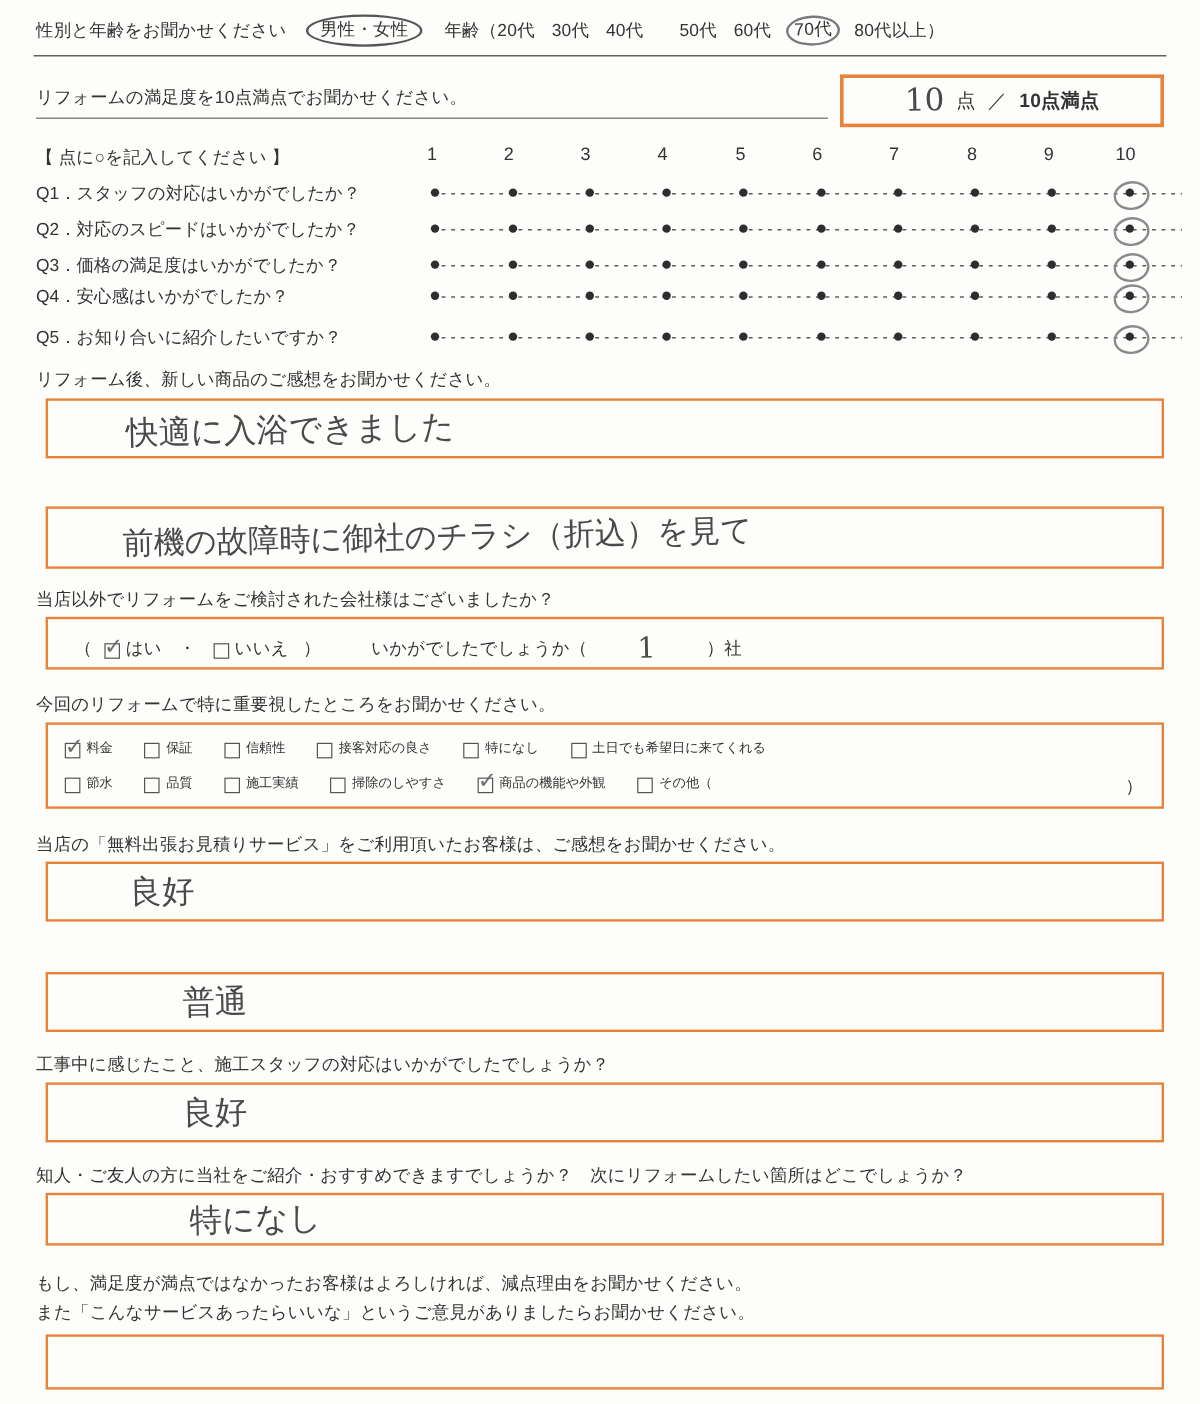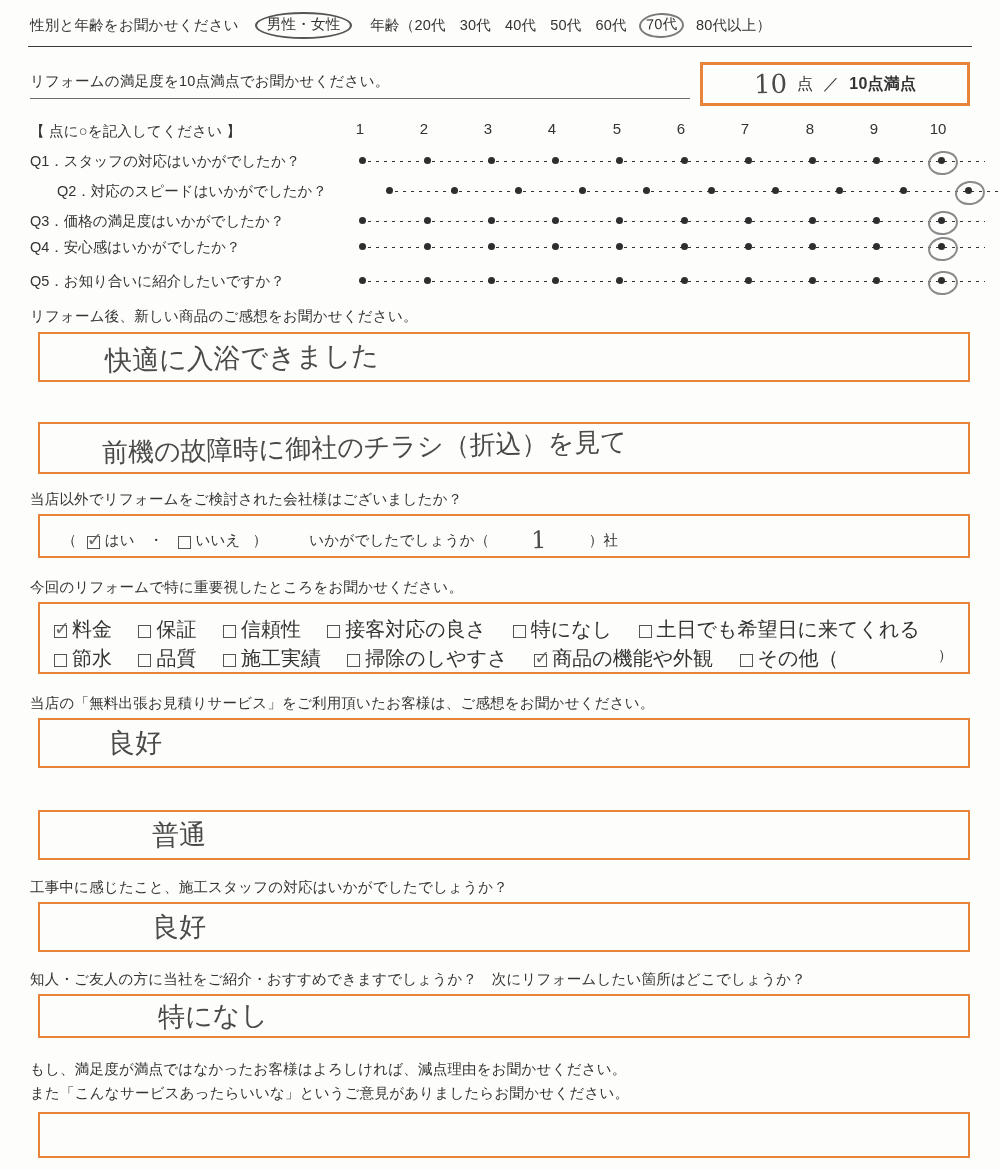--- a/index.html
+++ b/index.html
@@ -69,37 +69,37 @@
 
   
   .cb{
     display:inline-block;width:13px;height:13px;border:1.6px solid #555;
     position:relative;top:2px;margin-right:5px;box-sizing:border-box;
   }
   .cb.checked::after{
     content:"✓";position:absolute;left:-1px;top:-9px;font-size:19px;color:#6d6d6d;
     font-family:"DejaVu Sans",sans-serif;
   }
-  .opt{display:inline-flex;align-items:center;margin-right:22px;font-size:20px;white-space:nowrap;}
+  .opt{display:inline-flex;align-items:center;margin-right:22px;font-size:11px;white-space:nowrap;}
 
   
   .abs{position:absolute;}
 </style>
 </head>
 <body>
 
 <div class="sheet">
 
   <div id="top-row">
     <span class="lbl">性別と年齢をお聞かせください</span>
     <span class="ellipse lbl" style="margin-left:16px;">男性・女性</span>
     <span class="lbl" style="margin-left:18px;">年齢（20代</span>
     <span class="lbl" style="margin-left:14px;">30代</span>
     <span class="lbl" style="margin-left:14px;">40代</span>
-    <span class="lbl" style="margin-left:14px;">50代</span>
+    <span class="lbl" style="margin-left:30px;">50代</span>
     <span class="lbl" style="margin-left:14px;">60代</span>
     <span class="ellipse-hand lbl" style="margin-left:12px;">70代</span>
     <span class="lbl" style="margin-left:12px;">80代以上</span>
     <span class="lbl">）</span>
   </div>
   <div class="hr" style="left:28px;top:46px;width:944px;"></div>
 
   <div class="abs lbl" style="left:30px;top:72px;">リフォームの満足度を10点満点でお聞かせください。</div>
   <div class="hr-thin" style="left:30px;top:98px;width:660px;"></div>
 
@@ -136,21 +136,21 @@
     <span class="dot" style="left:522px;"></span>
     <span class="dot" style="left:586px;"></span>
     <span class="dot" style="left:651px;"></span>
     <span class="dot" style="left:715px;"></span>
     <span class="dot" style="left:779px;"></span>
     <span class="dot" style="left:843px;"></span>
     <span class="dot" style="left:908px;"></span>
     <span class="circle-mark" style="left:898px;top:1px;"></span>
   </div>
 
-  <div class="qrow" style="top:180px;width:940px;margin-left:27px;">
+  <div class="qrow" style="top:180px;width:940px;">
     <span class="qlabel">Q2．対応のスピードはいかがでしたか？</span>
     <span class="dotline"></span>
     <span class="dot" style="left:329px;"></span>
     <span class="dot" style="left:394px;"></span>
     <span class="dot" style="left:458px;"></span>
     <span class="dot" style="left:522px;"></span>
     <span class="dot" style="left:586px;"></span>
     <span class="dot" style="left:651px;"></span>
     <span class="dot" style="left:715px;"></span>
     <span class="dot" style="left:779px;"></span>

